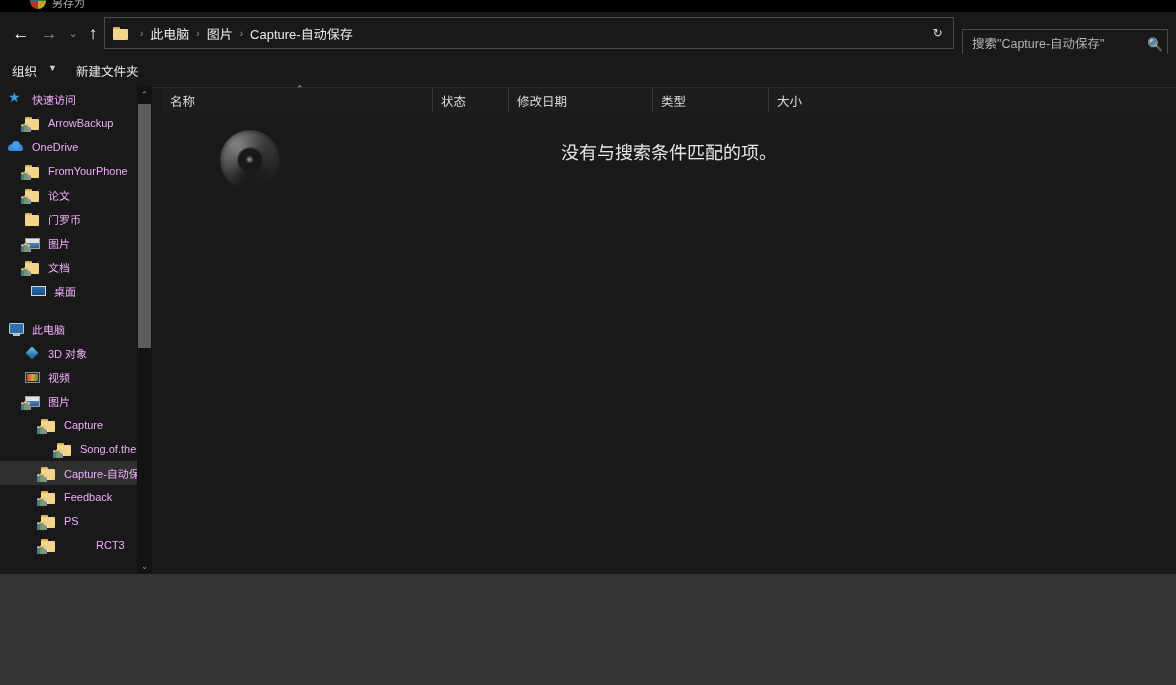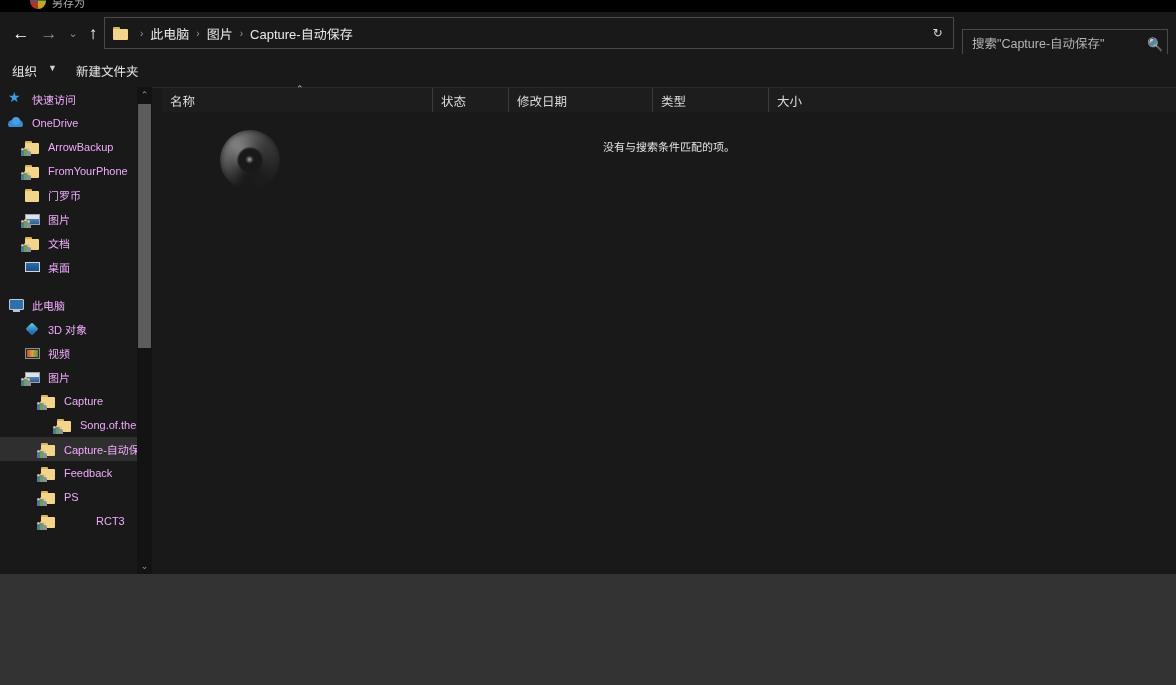--- a/index.html
+++ b/index.html
@@ -396,21 +396,21 @@
     left: 162px; top: 112px;
     width: 1014px; height: 462px;
     background: #191919;
   }
   .empty-msg {
     position: absolute;
     left: 0; top: 26px;
     width: 1014px;
     text-align: center;
     color: #e4e4e4;
-    font-size: 11px;
+    font-size: 18px;
   }
   .spinner {
     position: absolute;
     left: 58px; top: 18px;
     width: 60px; height: 60px;
     border-radius: 50%;
     background:
       conic-gradient(from 200deg,
         rgba(255,255,255,.00) 0deg,
         rgba(255,255,255,.30) 60deg,
@@ -491,49 +491,62 @@
     </div>
     <div class="view-caret">▼</div>
     <div class="help-btn">?</div>
   </div>
 
   <div class="sidebar" id="sidebar">
       <div class="nav-item" style="padding-left: 8px;">
         <span class="ico star"></span>
         <span class="nav-label">快速访问</span>
       </div>
+      <div class="nav-item" style="padding-left: 24px;">
+        <span class="ico folder">
+          <span class="badge">
+            <u class="a"></u>
+            <u class="b"></u>
+            <u class="c"></u>
+            <i class="a"></i>
+            <i class="b"></i>
+            <i class="c"></i>
+          </span>
+        </span>
+        <span class="nav-label">ArrowBackup</span>
+      </div>
       <div class="nav-item" style="padding-left: 8px;">
         <span class="ico cloud"></span>
         <span class="nav-label">OneDrive</span>
       </div>
       <div class="nav-item" style="padding-left: 24px;">
         <span class="ico folder">
           <span class="badge">
             <u class="a"></u>
             <u class="b"></u>
             <u class="c"></u>
             <i class="a"></i>
             <i class="b"></i>
             <i class="c"></i>
           </span>
         </span>
-        <span class="nav-label">ArrowBackup</span>
+        <span class="nav-label">FromYourPhone</span>
       </div>
       <div class="nav-item" style="padding-left: 24px;">
         <span class="ico folder">
           <span class="badge">
             <u class="a"></u>
             <u class="b"></u>
             <u class="c"></u>
             <i class="a"></i>
             <i class="b"></i>
             <i class="c"></i>
           </span>
         </span>
-        <span class="nav-label">FromYourPhone</span>
+        <span class="nav-label">论文</span>
       </div>
       <div class="nav-item" style="padding-left: 24px; font-family: Liberation Serif, serif;">
         <span class="ico folder"></span>
         <span class="nav-label">门罗币</span>
       </div>
       <div class="nav-item" style="padding-left: 24px;">
         <span class="ico pictures">
           <span class="badge">
             <u class="a"></u>
             <u class="b"></u>
@@ -551,21 +564,21 @@
             <u class="a"></u>
             <u class="b"></u>
             <u class="c"></u>
             <i class="a"></i>
             <i class="b"></i>
             <i class="c"></i>
           </span>
         </span>
         <span class="nav-label">文档</span>
       </div>
-      <div class="nav-item" style="padding-left: 24px; text-align: right;">
+      <div class="nav-item" style="padding-left: 30px; text-align: right;">
         <span class="ico desktop"></span>
         <span class="nav-label">桌面</span>
       </div>
       <div class="nav-item" style="padding-left: 8px; height: 14px;"></div>
       <div class="nav-item" style="padding-left: 8px;">
         <span class="ico monitor"></span>
         <span class="nav-label">此电脑</span>
       </div>
       <div class="nav-item" style="padding-left: 24px;">
         <span class="ico cube"></span>

